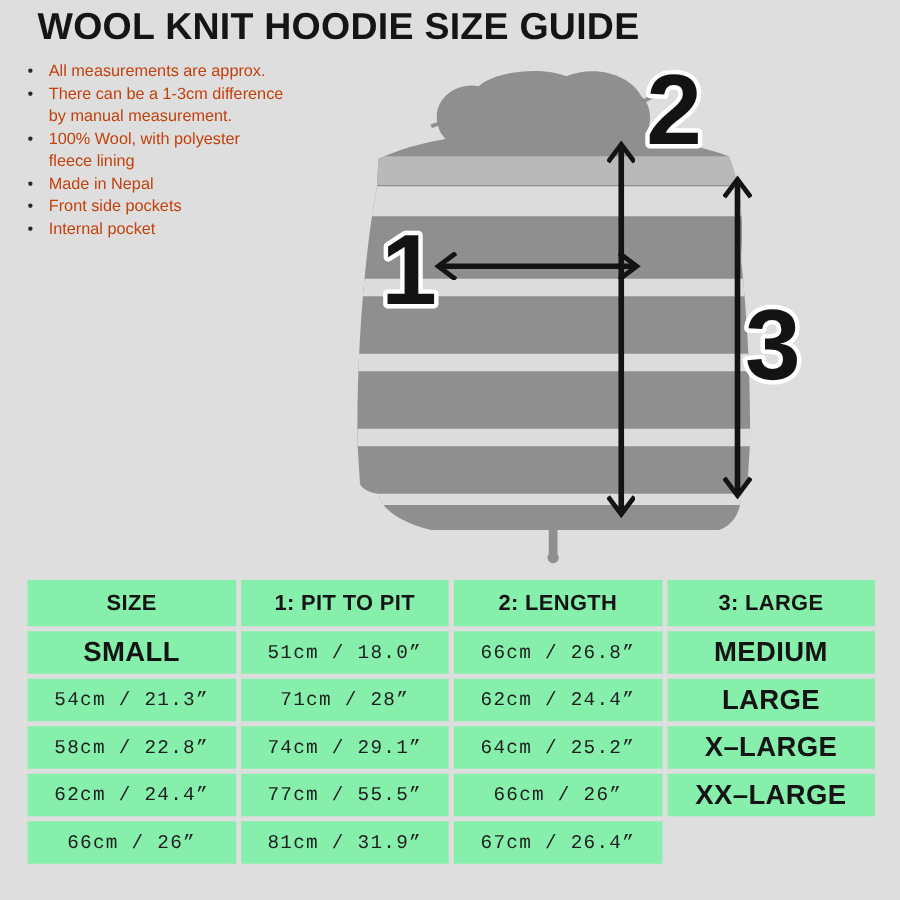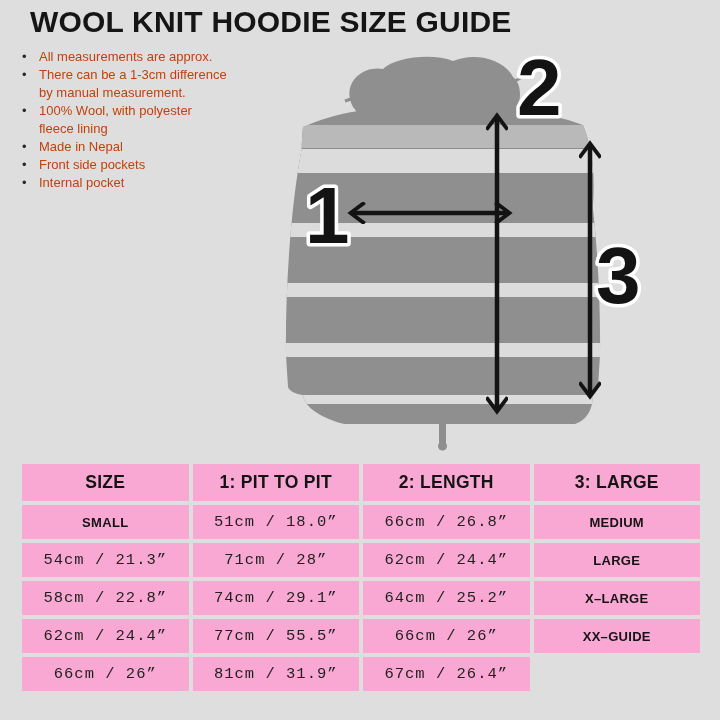--- a/index.html
+++ b/index.html
@@ -46,30 +46,30 @@
 
   
   .size-table {
     position:absolute; left:22px; top:464px; width:678px;
     display:grid;
     grid-template-columns:repeat(4, 1fr);
     grid-template-rows:37px repeat(5, 34px);
     gap:4px;
   }
   .cell {
-    background:#f9a8d4;
+    background:#86efac;
     display:flex; align-items:center; justify-content:center;
     overflow:hidden;
     text-align:center;
   }
   .cell.head {
     font-size:17.5px; font-weight:700; letter-spacing:0.3px; color:#141414;
   }
   .cell.size {
-    font-size:13px; font-weight:700; letter-spacing:0.3px; color:#141414;
+    font-size:22px; font-weight:700; letter-spacing:0.3px; color:#141414;
   }
   .cell.val {
     font-family:"Liberation Mono", monospace;
     font-size:15.5px; letter-spacing:1px; color:#1f1f1f;
   }
 </style>
 </head>
 <body>
 
 <div class="page">
@@ -151,19 +151,19 @@
     <div class="cell size">LARGE</div>
     <div class="cell val">58cm / 22.8”</div>
     <div class="cell val">74cm / 29.1”</div>
     <div class="cell val">64cm / 25.2”</div>
 
     <div class="cell size">X–LARGE</div>
     <div class="cell val">62cm / 24.4”</div>
     <div class="cell val">77cm / 55.5”</div>
     <div class="cell val">66cm / 26”</div>
 
-    <div class="cell size">XX–GUIDE</div>
+    <div class="cell size">XX–LARGE</div>
     <div class="cell val">66cm / 26”</div>
     <div class="cell val">81cm / 31.9”</div>
     <div class="cell val">67cm / 26.4”</div>
   </div>
 
 </div>
 
 </body></html>

